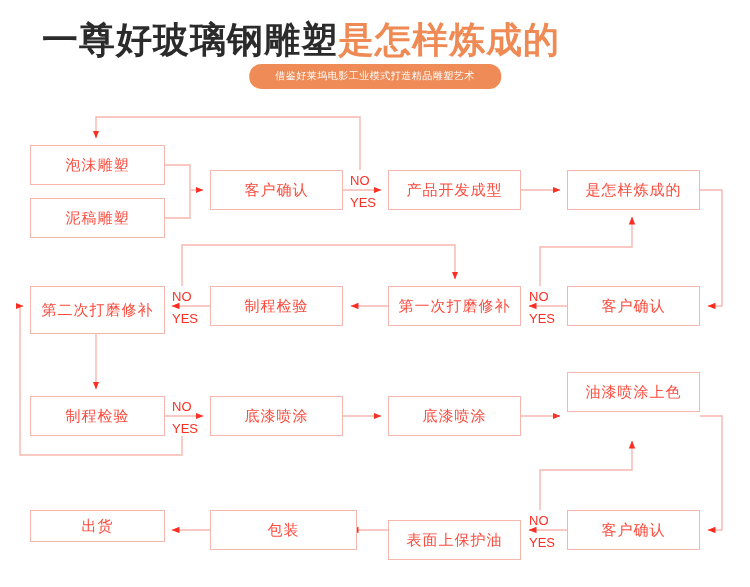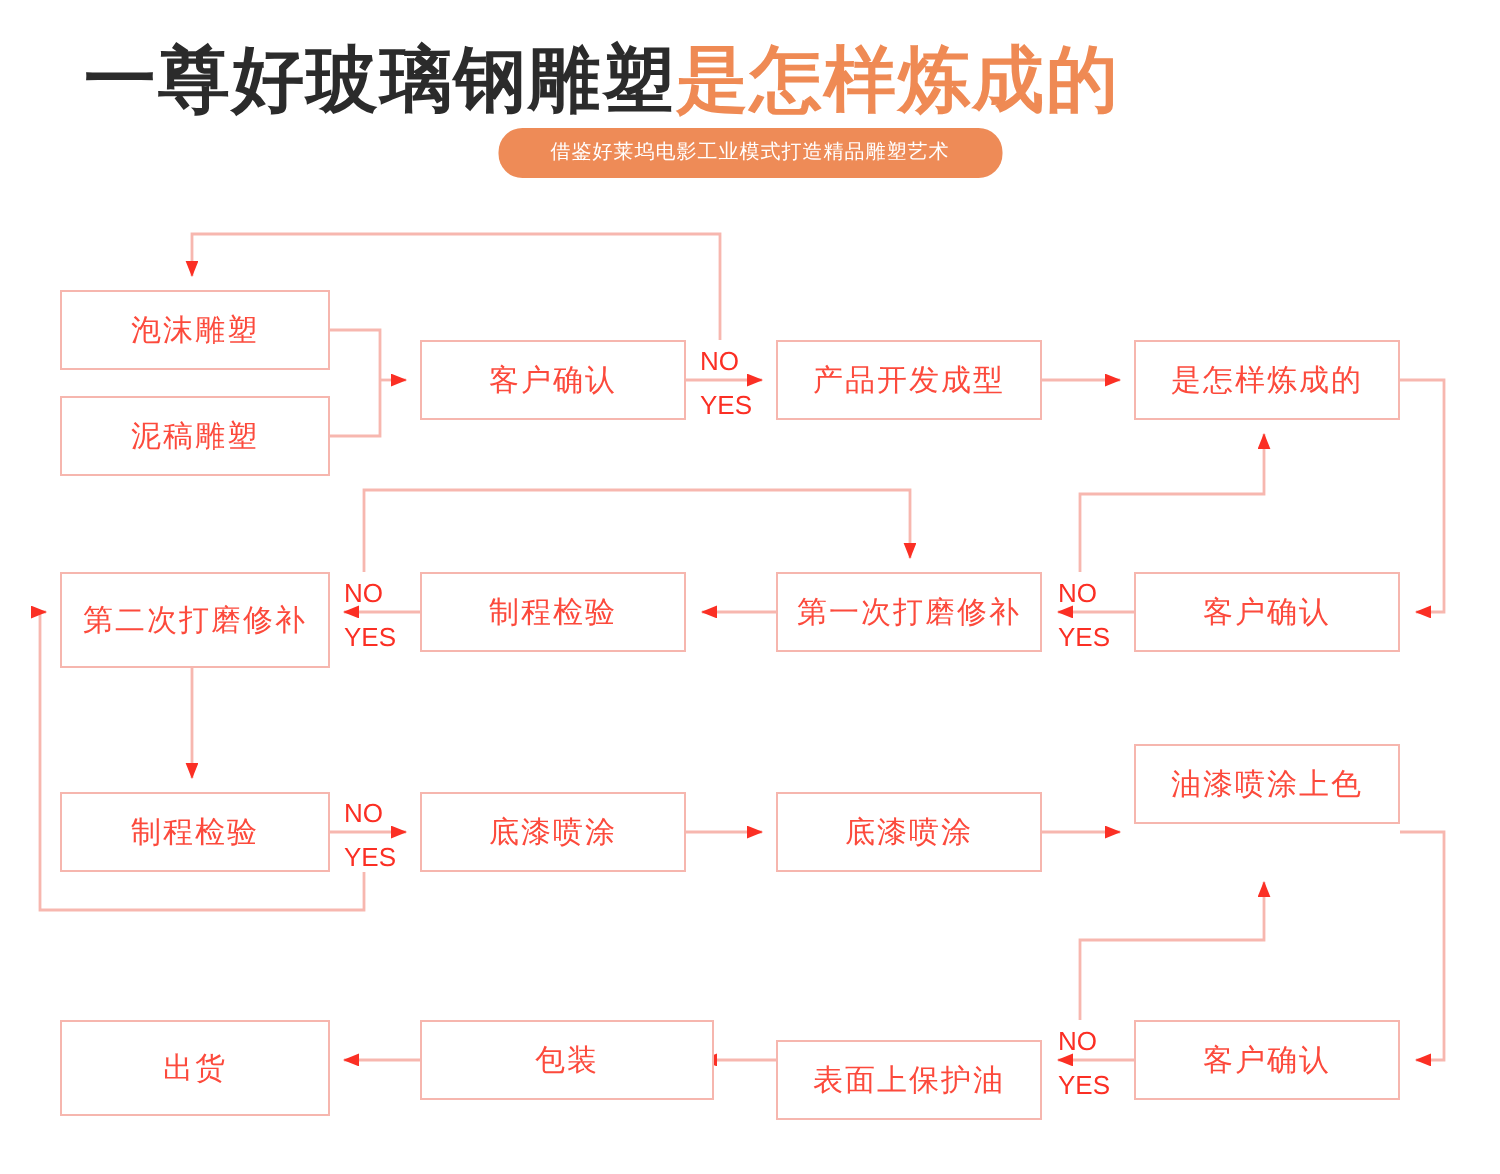--- a/index.html
+++ b/index.html
@@ -140,21 +140,21 @@
     <div class="node" style="left:30px;top:286px;width:135px;height:48px;">第二次打磨修补</div>
 
     <div class="node" style="left:30px;top:396px;width:135px;height:40px;">制程检验</div>
     <div class="node" style="left:210px;top:396px;width:133px;height:40px;">底漆喷涂</div>
     <div class="node" style="left:388px;top:396px;width:133px;height:40px;">底漆喷涂</div>
     <div class="node" style="left:567px;top:372px;width:133px;height:40px;text-align:center;">油漆喷涂上色</div>
 
     <div class="node" style="left:567px;top:510px;width:133px;height:40px;">客户确认</div>
     <div class="node" style="left:388px;top:510px;width:133px;height:40px;margin-top:10px;">表面上保护油</div>
     <div class="node" style="left:210px;top:510px;width:147px;height:40px;">包装</div>
-    <div class="node" style="left:30px;top:510px;width:135px;height:48px;text-align:center;">出货</div>
+    <div class="node" style="left:30px;top:510px;width:135px;height:32px;text-align:center;">出货</div>
 
     <div class="dec" style="left:350px;top:174px;">NO</div>
     <div class="dec" style="left:350px;top:196px;">YES</div>
 
     <div class="dec" style="left:529px;top:290px;">NO</div>
     <div class="dec" style="left:529px;top:312px;">YES</div>
 
     <div class="dec" style="left:172px;top:290px;">NO</div>
     <div class="dec" style="left:172px;top:312px;">YES</div>
 

